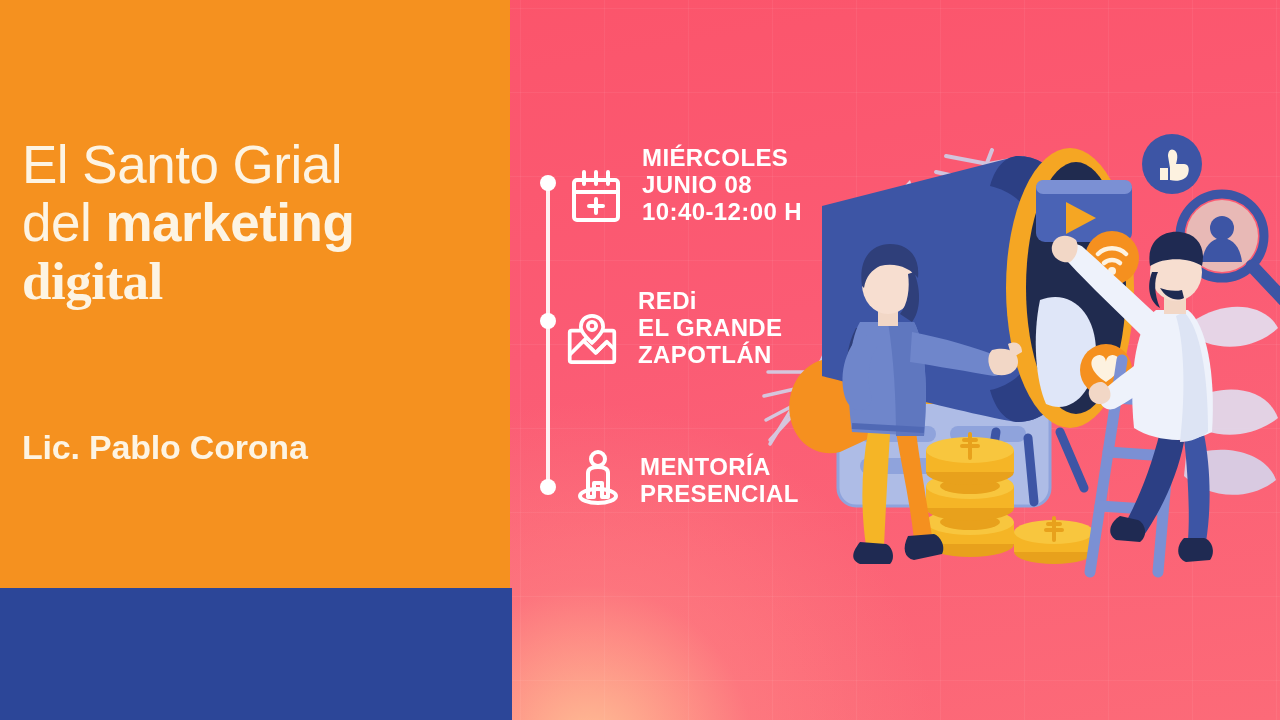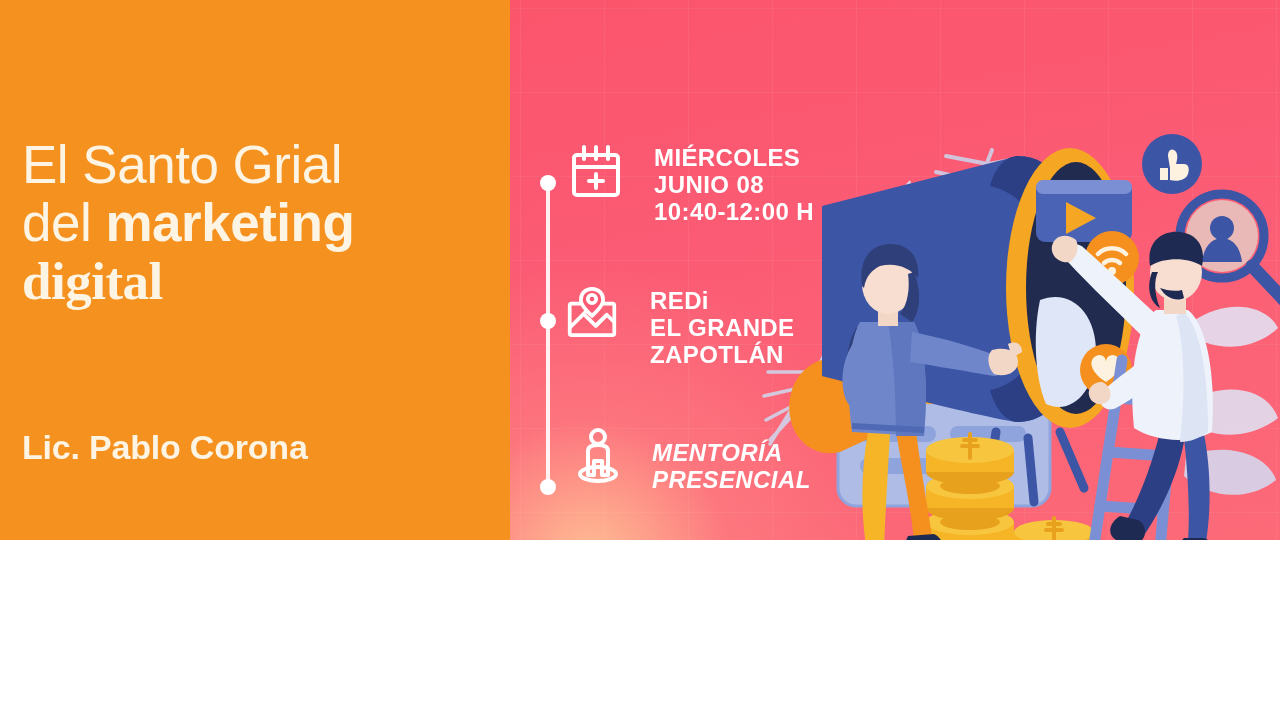--- a/index.html
+++ b/index.html
@@ -3,21 +3,21 @@
 <meta charset="utf-8">
 <style>
   html, body {
     margin: 0;
     padding: 0;
     background: #ffffff;
   }
   #poster {
     position: relative;
     width: 1280px;
-    height: 540px;
+    height: 720px;
     overflow: hidden;
     font-family: "Liberation Sans", sans-serif;
     background: #000000;
   }
 
   
   .pink-bg {
     position: absolute;
     inset: 0;
     background:
@@ -115,26 +115,26 @@
     background: #ffffff;
   }
   .timeline-dot.d1 { top: 0px; }
   .timeline-dot.d2 { top: 138px; }
   .timeline-dot.d3 { top: 304px; }
 
   
   .info-row {
     position: absolute;
     display: flex;
-    align-items: flex-start;
-    gap: 32px;
+    align-items: flex-end;
+    gap: 20px;
   }
   .info-row.r1 { left: 570px; top: 142px; }
   .info-row.r2 { left: 566px; top: 283px; }
-  .info-row.r3 { left: 576px; top: 427px; font-style: italic; }
+  .info-row.r3 { left: 576px; top: 441px; }
 
   .info-icon {
     flex: 0 0 auto;
     width: 52px;
     height: 58px;
     display: flex;
     align-items: center;
     justify-content: center;
   }
   .info-row.r3 .info-icon { width: 44px; }

